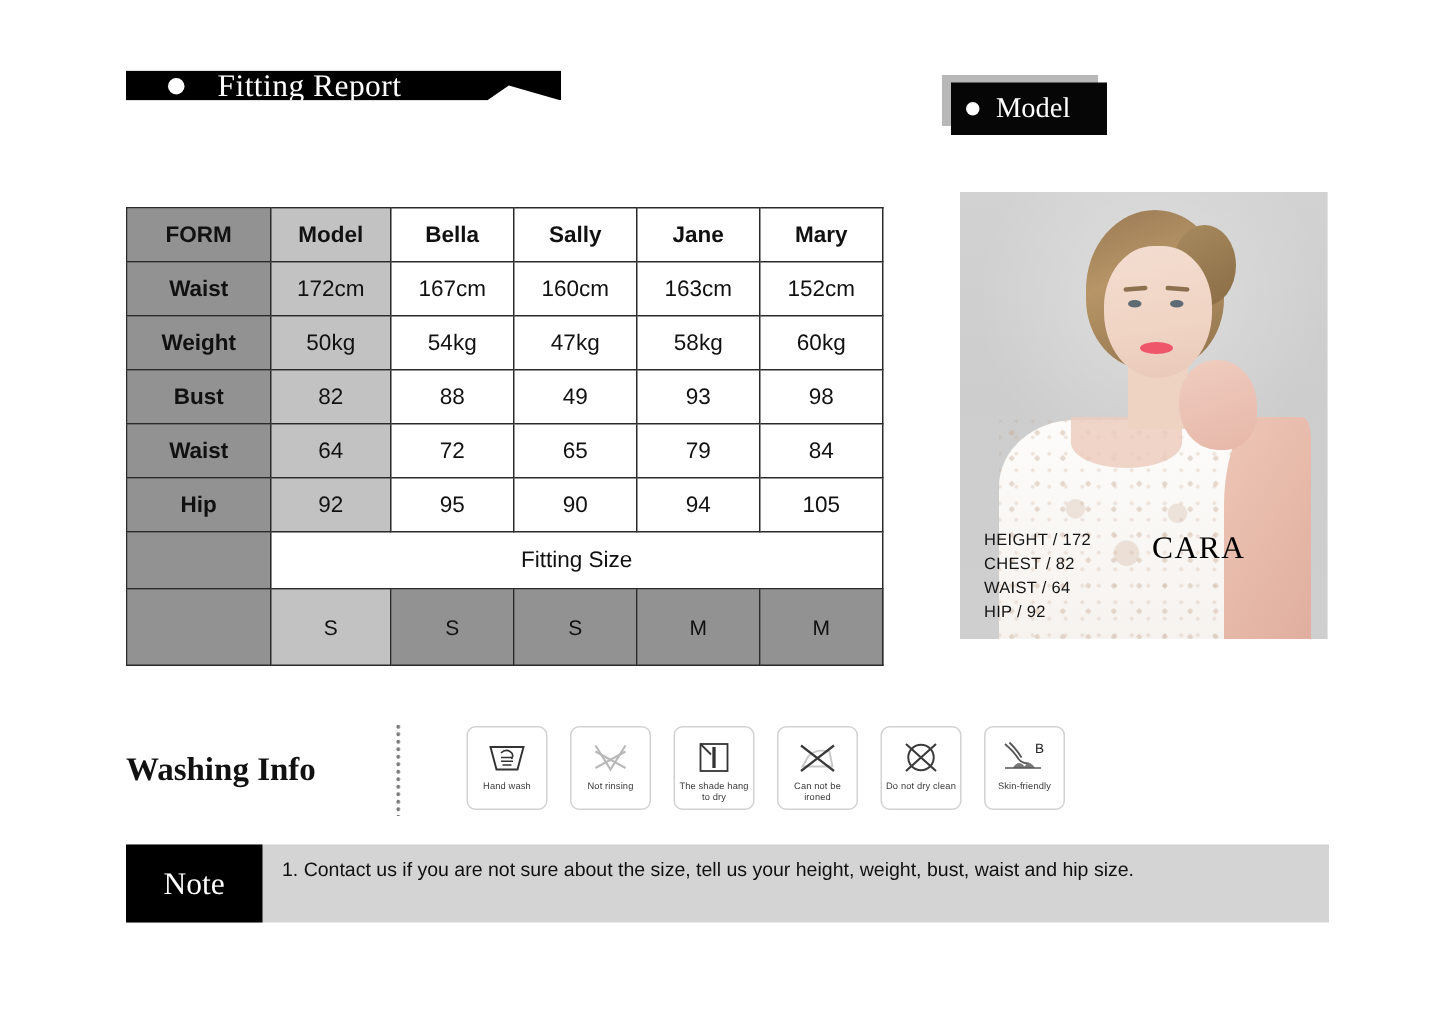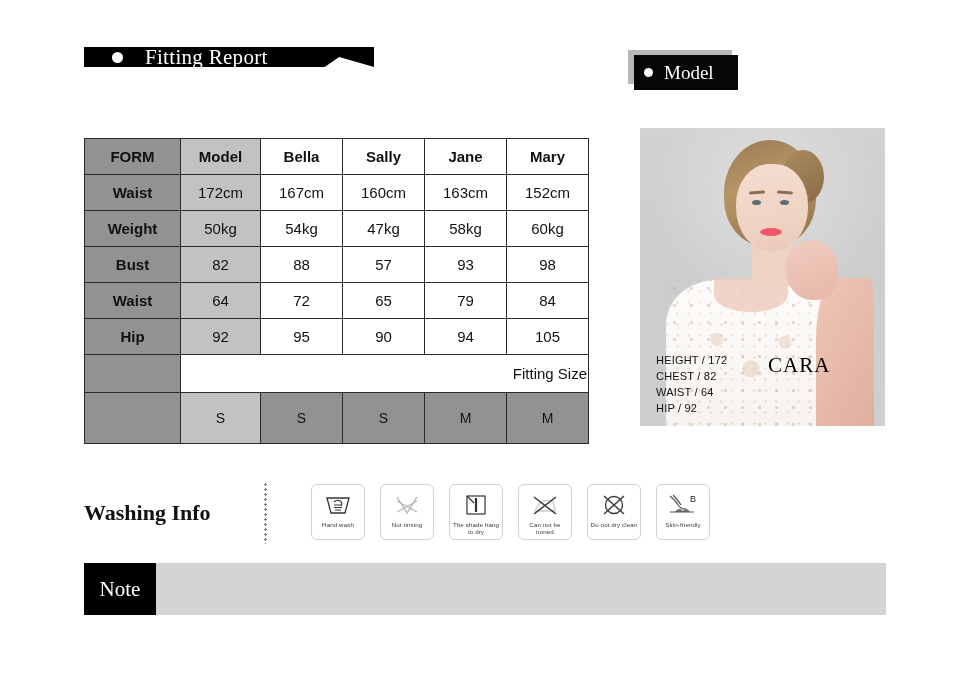--- a/index.html
+++ b/index.html
@@ -111,21 +111,20 @@
   .size-table td.model {
     background: #c2c2c2;
     width: 77px;
   }
   .size-table td.plain { width: 79px; }
   .size-table tr.head td { font-weight: bold; font-size: 15px; }
   .size-table td.blank-lbl { background: #929292; }
   .size-table td.fit-title {
     background: #ffffff;
     font-size: 15px;
-    text-align: right;
   }
   .size-table tr.sizes td { height: 48px; font-size: 14px; }
   .size-table tr.sizes td.model { background: #c2c2c2; }
   .size-table tr.sizes td.szcell { background: #929292; }
   .size-table tr.fitting td { height: 35px; }
 
   
   .model-card {
     position: absolute;
     left: 640px;
@@ -312,21 +311,21 @@
     left: 84px;
     top: 563px;
     width: 802px;
     height: 52px;
     background: #d4d4d4;
   }
   .note-tag {
     position: absolute;
     left: 0;
     top: 0;
-    width: 72px;
+    width: 91px;
     height: 52px;
     background: #000000;
     display: flex;
     align-items: center;
     justify-content: center;
   }
   .note-tag span {
     color: #ffffff;
     font-family: "Liberation Serif", serif;
     font-size: 21px;
@@ -382,21 +381,21 @@
     <td class="plain">54kg</td>
     <td class="plain">47kg</td>
     <td class="plain">58kg</td>
     <td class="plain">60kg</td>
   </tr>
 
   <tr>
     <td class="lbl">Bust</td>
     <td class="model">82</td>
     <td class="plain">88</td>
-    <td class="plain">57</td>
+    <td class="plain">49</td>
     <td class="plain">93</td>
     <td class="plain">98</td>
   </tr>
 
   <tr>
     <td class="lbl">Waist</td>
     <td class="model">64</td>
     <td class="plain">72</td>
     <td class="plain">65</td>
     <td class="plain">79</td>
@@ -524,14 +523,15 @@
     <span class="cap">Skin-friendly</span>
   </div>
 
 </div>
 
 <div class="note-band">
   <div class="note-tag">
     <span>Note</span>
   </div>
   <div class="note-lines">
+    <div>1. Contact us if you are not sure about the size, tell us your height, weight, bust, waist and hip size.</div>
   </div>
 </div>
 
 </body></html>

